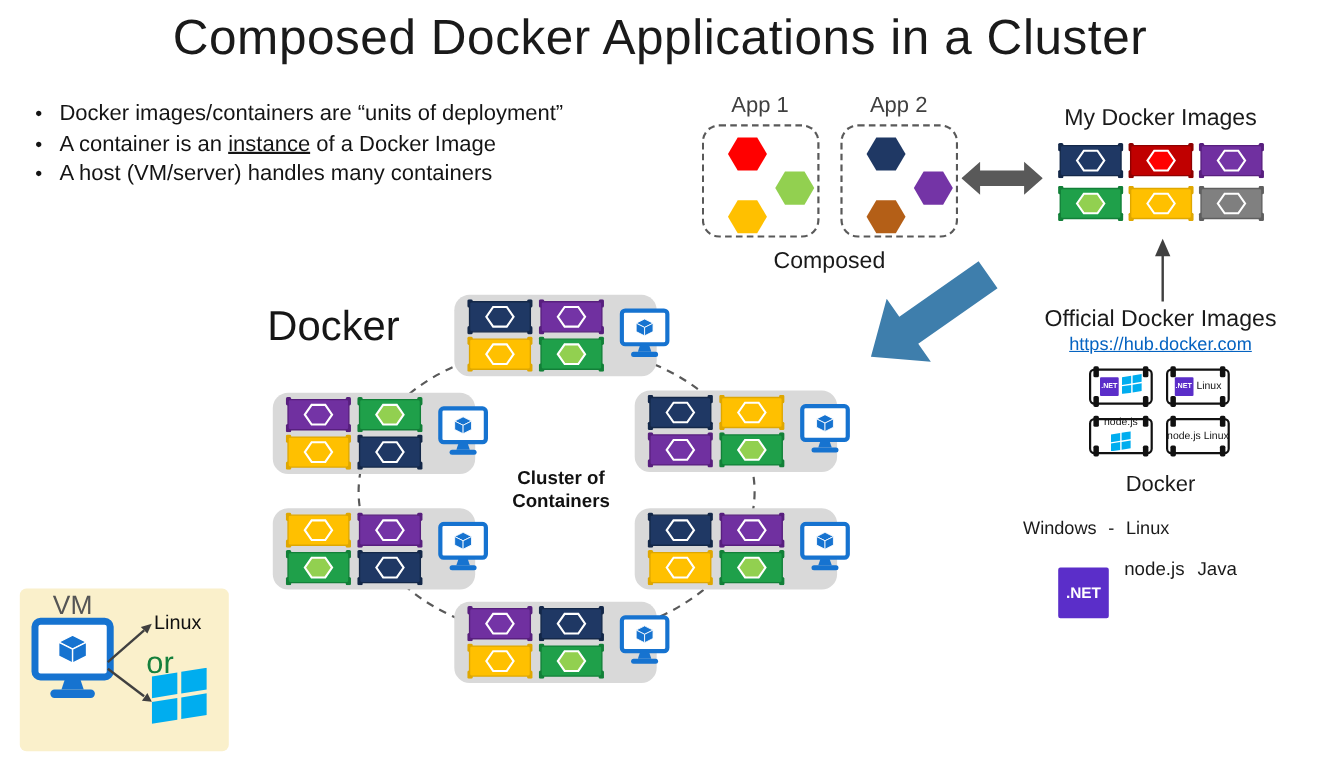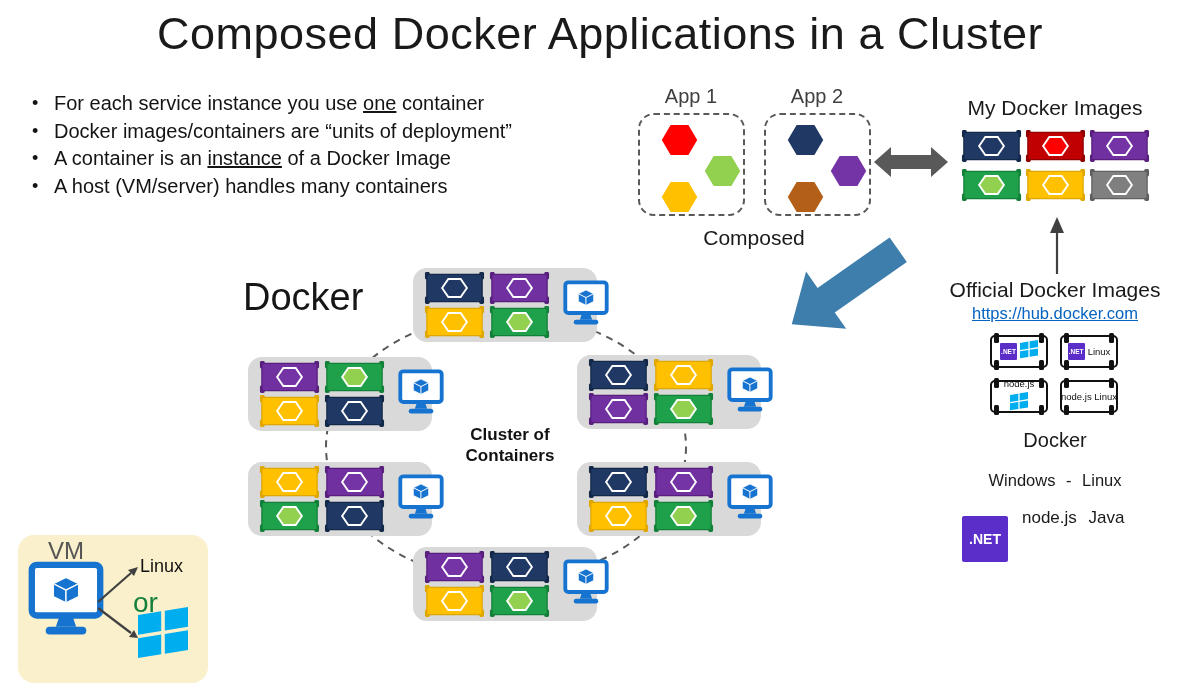--- a/index.html
+++ b/index.html
@@ -44,21 +44,21 @@
              border-radius:5px; display:flex; align-items:center; justify-content:center; gap:3px; }
   .off-box .tab { position:absolute; width:5px; height:10px; background:#111; border-radius:1.5px; }
   .off-box .tab.tl { left:2px; top:-4px; } .off-box .tab.tr { right:2px; top:-4px; }
   .off-box .tab.bl { left:2px; bottom:-4px; } .off-box .tab.br { right:2px; bottom:-4px; }
   .off-box .chip { width:17px; height:17px; background:var(--net-purple); color:#fff;
                    font-size:6.5px; font-weight:bold; display:flex; align-items:center; justify-content:center;
                    border-radius:1px; flex:0 0 auto; }
   .off-box .lbl { font-size:9.5px; color:#111; white-space:nowrap; }
   .off-b0 { left:0; top:0; } .off-b1 { left:70px; top:0; } .off-b2 { left:0; top:45px;flex-direction:column; } .off-b3 { left:70px; top:45px; }
   .off-docker { position:absolute; left:930px; top:429px; width:250px; text-align:center; font-size:20px; }
-  .off-platforms { position:absolute; left:930px; top:471px; width:250px; text-align:center; font-size:16.5px; word-spacing:6px; }
+  .off-platforms { position:absolute; left:930px; top:471px; width:250px; font-size:16.5px; word-spacing:6px; }
   .net-badge { position:absolute; left:962px; top:516px; width:46px; height:46px; background:var(--net-purple);
                color:#fff; font-weight:bold; font-size:14px; display:flex; align-items:center; justify-content:center;
                border-radius:2px; }
   .off-runtimes { position:absolute; left:1022px; top:508px; width:160px; font-size:17px; word-spacing:7px; }
 
   
   .docker-big { position:absolute; left:243px; top:276px; font-size:38px; color:#161616; }
   .cluster-ellipse { position:absolute; left:324px; top:312px; }
   .cluster-node { position:absolute; width:184px; height:74px; background:var(--node-bg); border-radius:14px; }
   .cluster-node .cn { position:absolute; width:61px; height:32px; }
@@ -69,37 +69,36 @@
   .pos-left-upper { left:248px; top:357px; }
   .pos-left-lower { left:248px; top:462px; }
   .pos-right-upper { left:577px; top:355px; }
   .pos-right-lower { left:577px; top:462px; }
   .pos-bottom { left:413px; top:547px; }
   .cluster-center { position:absolute; left:448px; top:424px; width:124px; text-align:center;
                     font-size:17px; font-weight:bold; line-height:21px; color:#111; }
 
   
   .vm-box { position:absolute; left:18px; top:535px; width:190px; height:148px;
-            background:var(--vm-bg); border-radius:16px; }
+            background:var(--vm-bg); border-radius:6px; }
   .vm-label { position:absolute; left:30px; top:2px; font-size:24px; color:#555; }
   .vm-monitor { position:absolute; left:10px; top:26px; width:76px; }
   .vm-linux { position:absolute; left:122px; top:21px; font-size:18px; color:#111; }
   .vm-or { position:absolute; left:115px; top:52px; font-size:28px; color:#15803d; }
   .vm-win { position:absolute; left:120px; top:72px; width:50px; }
   .vm-arrows { position:absolute; left:78px; top:25px; }
 </style>
 </head>
 <body>
 
 <div class="canvas">
 
   <div class="title">Composed Docker Applications in a Cluster</div>
 
   <ul class="bullets">
-    <li><span>For each service instance you use </span><span class="u">one</span><span> container</span></li>
     <li><span>Docker images/containers are “units of deployment”</span><span class="u"></span><span></span></li>
     <li><span>A container is an </span><span class="u">instance</span><span> of a Docker Image</span></li>
     <li><span>A host (VM/server) handles many containers</span><span class="u"></span><span></span></li>
   </ul>
 
   <div class="app-label" style="left:638px; top:85px;">App 1</div>
   <div class="app-label" style="left:764px; top:85px;">App 2</div>
   <div class="app-box" style="left:638px; top:113px;" id="app-box-0">
       <div class="hx hx0"><svg viewBox="0 0 44 38" width="100%" height="100%">
     <polygon points="2,19 12,2 32,2 42,19 32,36 12,36" fill="#FF0000"></polygon>

